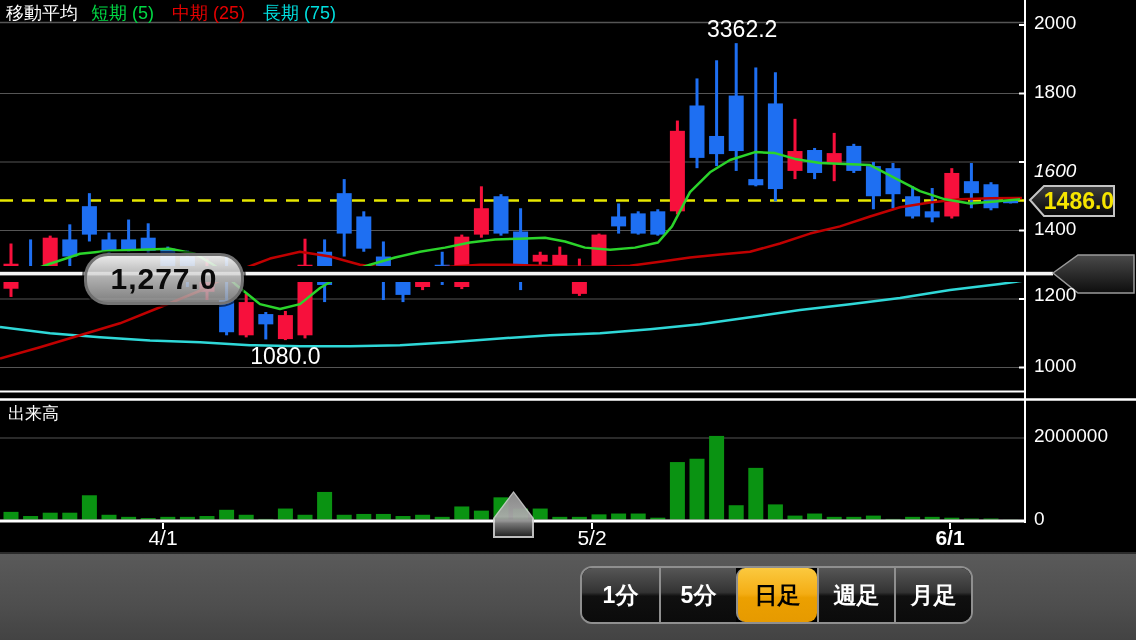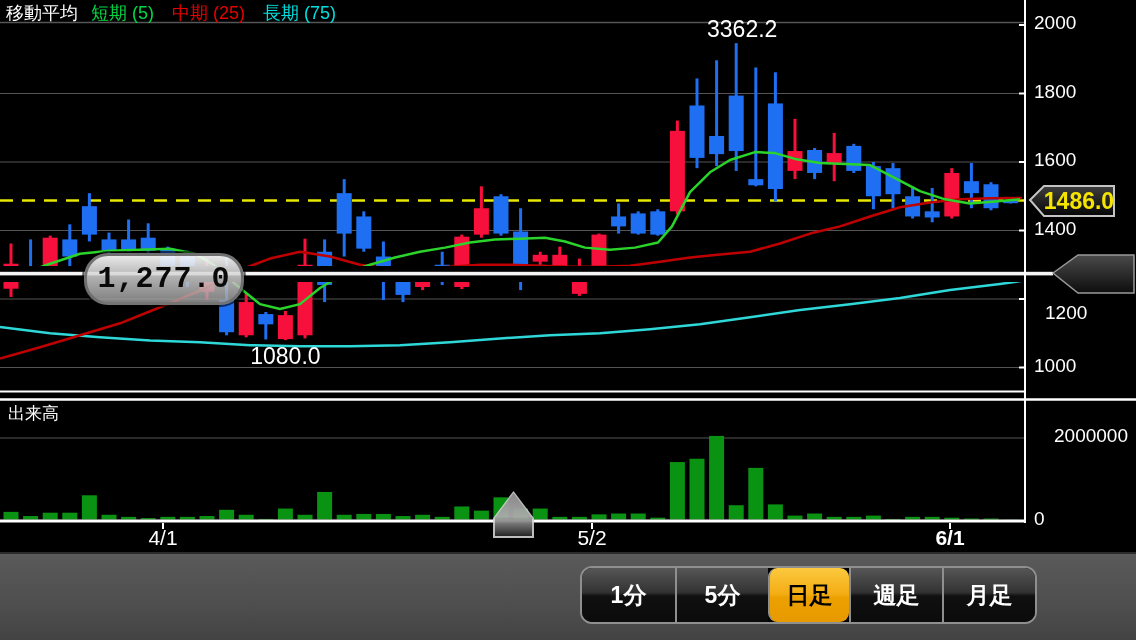--- a/index.html
+++ b/index.html
@@ -11,36 +11,36 @@
   #legend .t{color:#fff;margin-right:8px;text-align:right;}
   #legend .it{margin-right:18px;}
   #volume-title{position:absolute;left:8px;top:402px;color:#fff;font-size:17px;}
   .anno{position:absolute;color:#fff;font-size:23px;transform:translateX(-50%);white-space:nowrap;}
   .ylab{position:absolute;color:#fff;font-size:19px;}
   .xlab{position:absolute;color:#fff;font-size:21px;transform:translateX(-50%);top:526px;}
   #price-pill{position:absolute;left:84px;top:253px;width:154px;height:46px;border-radius:24px;
       border:3px solid rgba(110,110,110,.95);
       background:linear-gradient(180deg,rgba(252,252,252,.92) 0%,rgba(205,205,205,.85) 48%,rgba(160,160,160,.80) 100%);
       box-shadow:0 0 0 2px rgba(0,0,0,.6);
-      display:flex;align-items:center;justify-content:center;font-family:Liberation Mono, monospace;}
+      display:flex;align-items:center;justify-content:center;}
   #price-pill span{color:#0a0a0a;font-size:30px;font-weight:bold;letter-spacing:1px;}
   #slider-handle{position:absolute;left:493px;top:491px;width:41px;height:47px;
       clip-path:polygon(50% 0,100% 58%,100% 100%,0 100%,0 58%);
       background:rgba(210,210,210,.9);}
   #slider-handle .inner{position:absolute;left:2px;top:2px;right:2px;bottom:2px;
       clip-path:polygon(50% 0,100% 58%,100% 100%,0 100%,0 58%);
       background:linear-gradient(180deg,rgba(95,95,95,.55) 0%,rgba(130,130,130,.45) 55%,rgba(10,10,10,.85) 100%);}
   #footer{position:absolute;left:0;top:552px;width:1136px;height:88px;
       background:linear-gradient(180deg,#5a5a5a 0%,#4e4e4e 60%,#434343 100%);
       border-top:2px solid #2b2b2b;box-sizing:border-box;}
   #stock-title{position:absolute;left:28px;top:50%;transform:translateY(-50%);
       color:#fff;font-size:30px;letter-spacing:1px;white-space:nowrap;}
   #timeframe-group{position:absolute;left:580px;top:12px;height:58px;display:flex;
       border:2px solid #8f8f8f;border-radius:12px;overflow:hidden;background:#000;box-sizing:border-box;}
-  .seg-btn{width:93px;height:100%;border:none;margin:0;padding:0;color:#fff;font-size:23px;font-weight:bold;
+  .seg-btn{width:77px;height:100%;border:none;margin:0;padding:0;color:#fff;font-size:23px;font-weight:bold;
       font-family:inherit;background:linear-gradient(180deg,#565656 0%,#333 45%,#101010 52%,#0b0b0b 100%);
       cursor:pointer;}
   .seg-btn + .seg-btn{border-left:2px solid #8f8f8f;}
   .seg-btn.selected{color:#000;width:81px;
       background:linear-gradient(180deg,#fbc93f 0%,#f4ad14 48%,#eca000 55%,#e69a00 100%);border-radius:9px;}
 </style>
 </head>
 <body>
 
 <div id="app">
@@ -273,27 +273,27 @@
       <span>1,277.0</span>
     </div>
 
     <div id="slider-handle">
         <div class="inner"></div>
       </div>
 
     <div id="y-labels">
         <div class="ylab" style="left: 1034px; top: 12px;">2000</div>
         <div class="ylab" style="left: 1034px; top: 80.5px;">1800</div>
-        <div class="ylab" style="left: 1034px; top: 149px;">1600</div>
+        <div class="ylab" style="left: 1034px; top: 160px; font-style: italic;">1600</div>
         <div class="ylab" style="left: 1034px; top: 217.5px;">1400</div>
-        <div class="ylab" style="left: 1034px; top: 302px; margin-left: 11px;">1200</div>
+        <div class="ylab" style="left: 1034px; top: 284px;">1200</div>
         <div class="ylab" style="left: 1034px; top: 354.5px;">1000</div>
       </div>
     <div id="vol-labels">
-        <div class="ylab" style="left: 1034px; top: 425px; margin-left: 20px;">2000000</div>
+        <div class="ylab" style="left: 1034px; top: 425px;">2000000</div>
         <div class="ylab" style="left: 1034px; top: 508px;">0</div>
       </div>
     <div id="x-labels">
         <div class="xlab" style="left: 163px;">4/1</div>
         <div class="xlab" style="left: 592px;">5/2</div>
         <div class="xlab" style="left: 950px; font-weight: bold;">6/1</div>
       </div>
   </div>
 
   <div id="footer">

